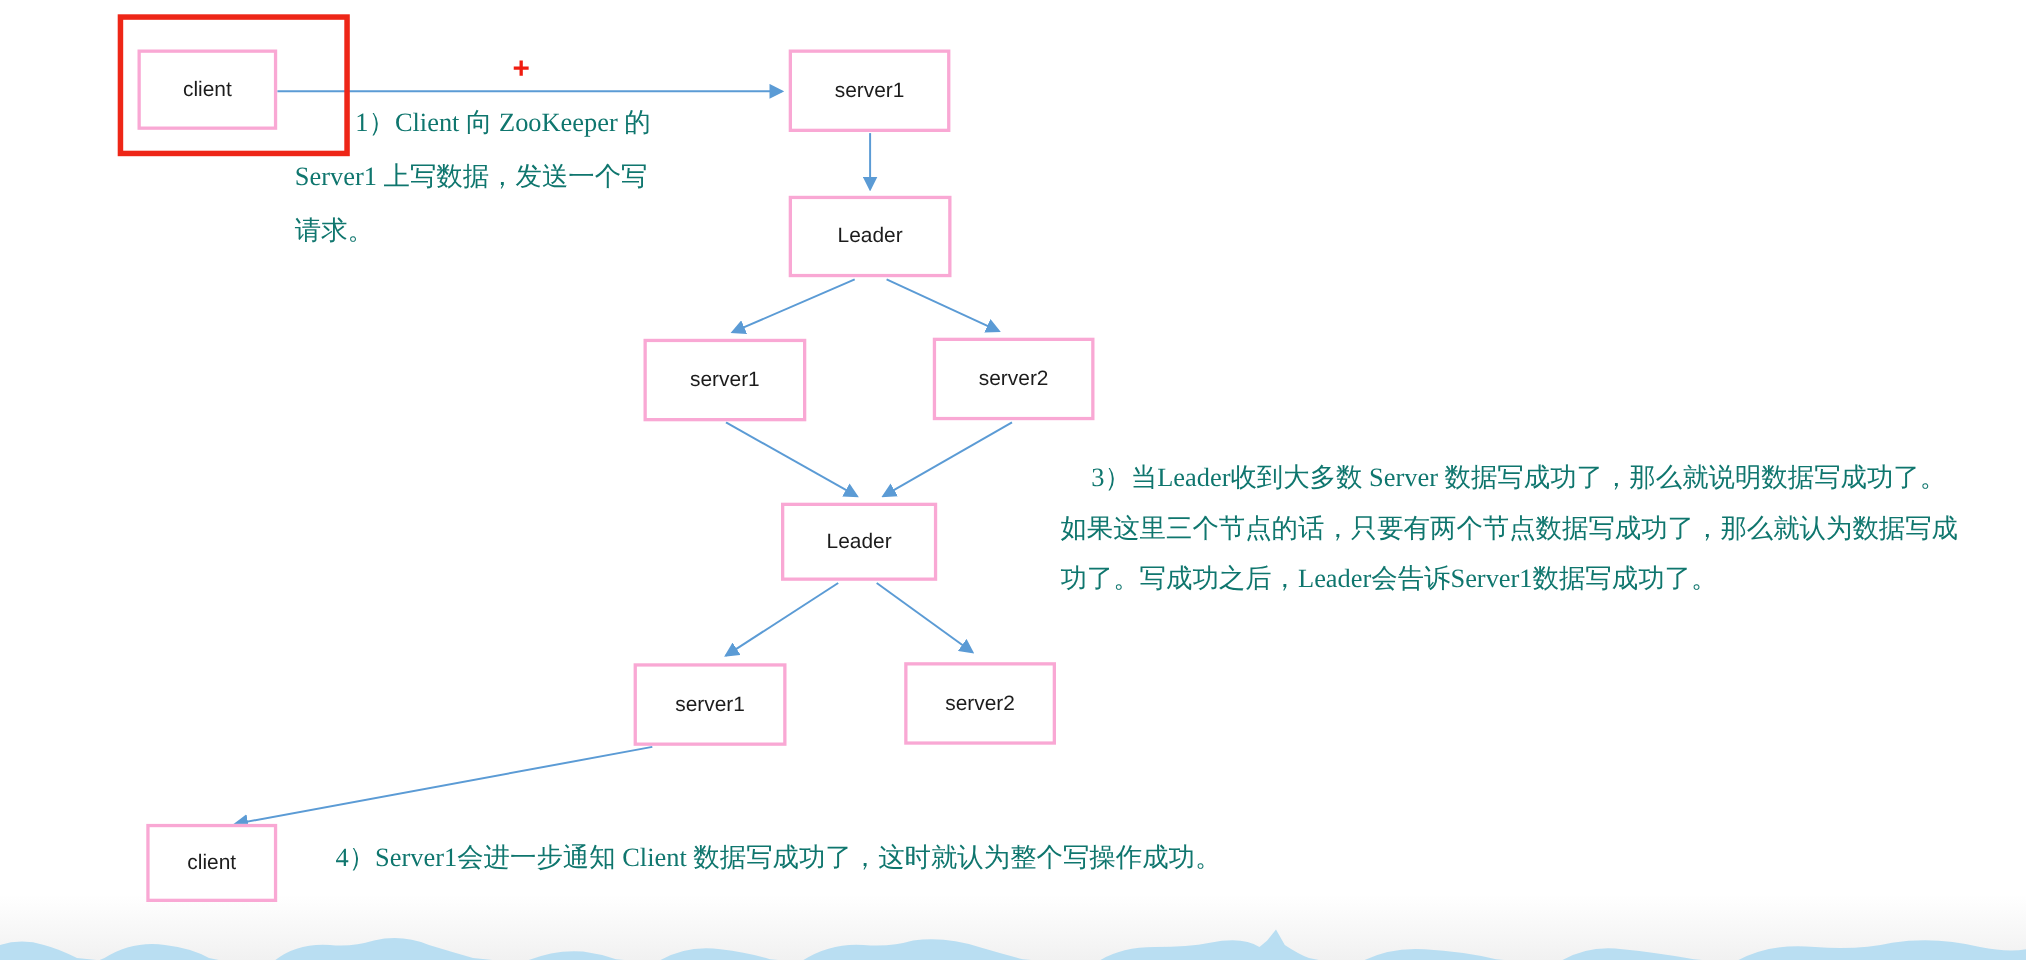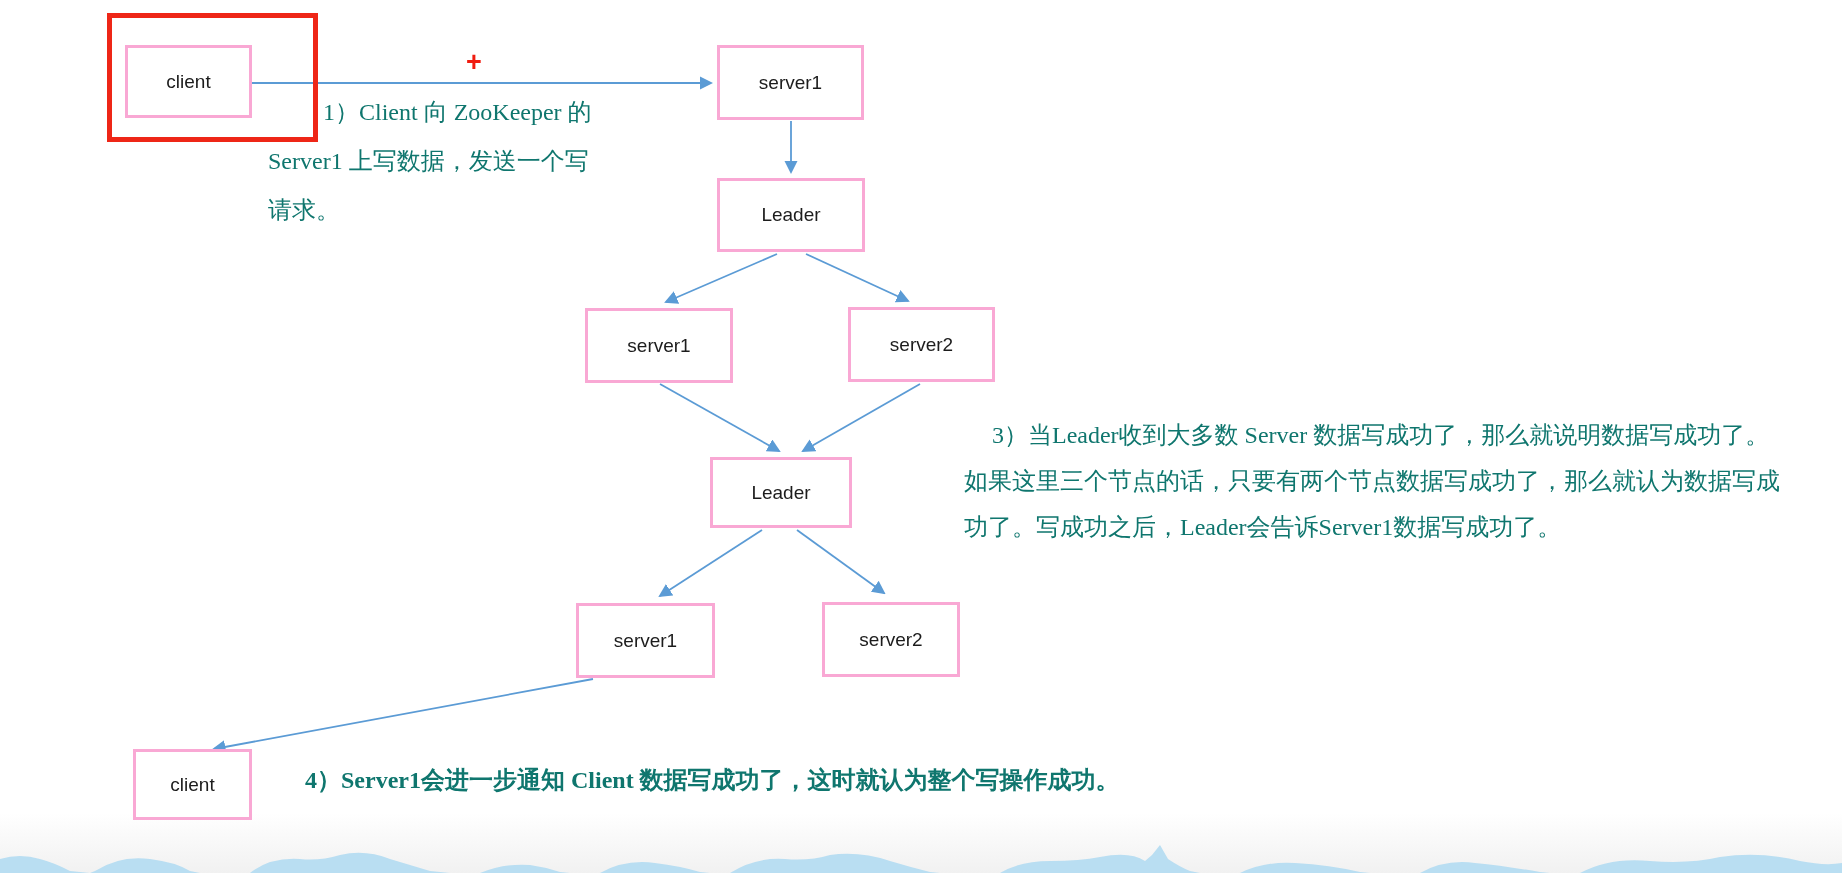--- a/index.html
+++ b/index.html
@@ -47,21 +47,21 @@
   }
   
   .step{
     position:absolute;z-index:3;
     color:#0f766e;font-size:24px;
     white-space:pre;
   }
   .step1{left:268px;top:88px; line-height:49px;text-indent:55px;}
   .step2{left:895px;top:80px; line-height:48px;text-indent:70px;}
   .step3{left:940px;top:412px;line-height:46px;text-indent:28px;margin-left:24px;}
-  .step4{left:305px;top:766px;line-height:28px;font-weight:bold;}
+  .step4{left:305px;top:766px;line-height:28px;}
   
   .bottom-fade{
     position:absolute;left:0;bottom:0;width:1842px;height:60px;z-index:0;
     background:linear-gradient(180deg,#ffffff 0%,#f1f1f1 100%);
   }
   svg.waves{position:absolute;left:0;bottom:0;z-index:1;}
   svg.waves path{fill:#b9def2;}
 </style>
 </head>
 <body>

